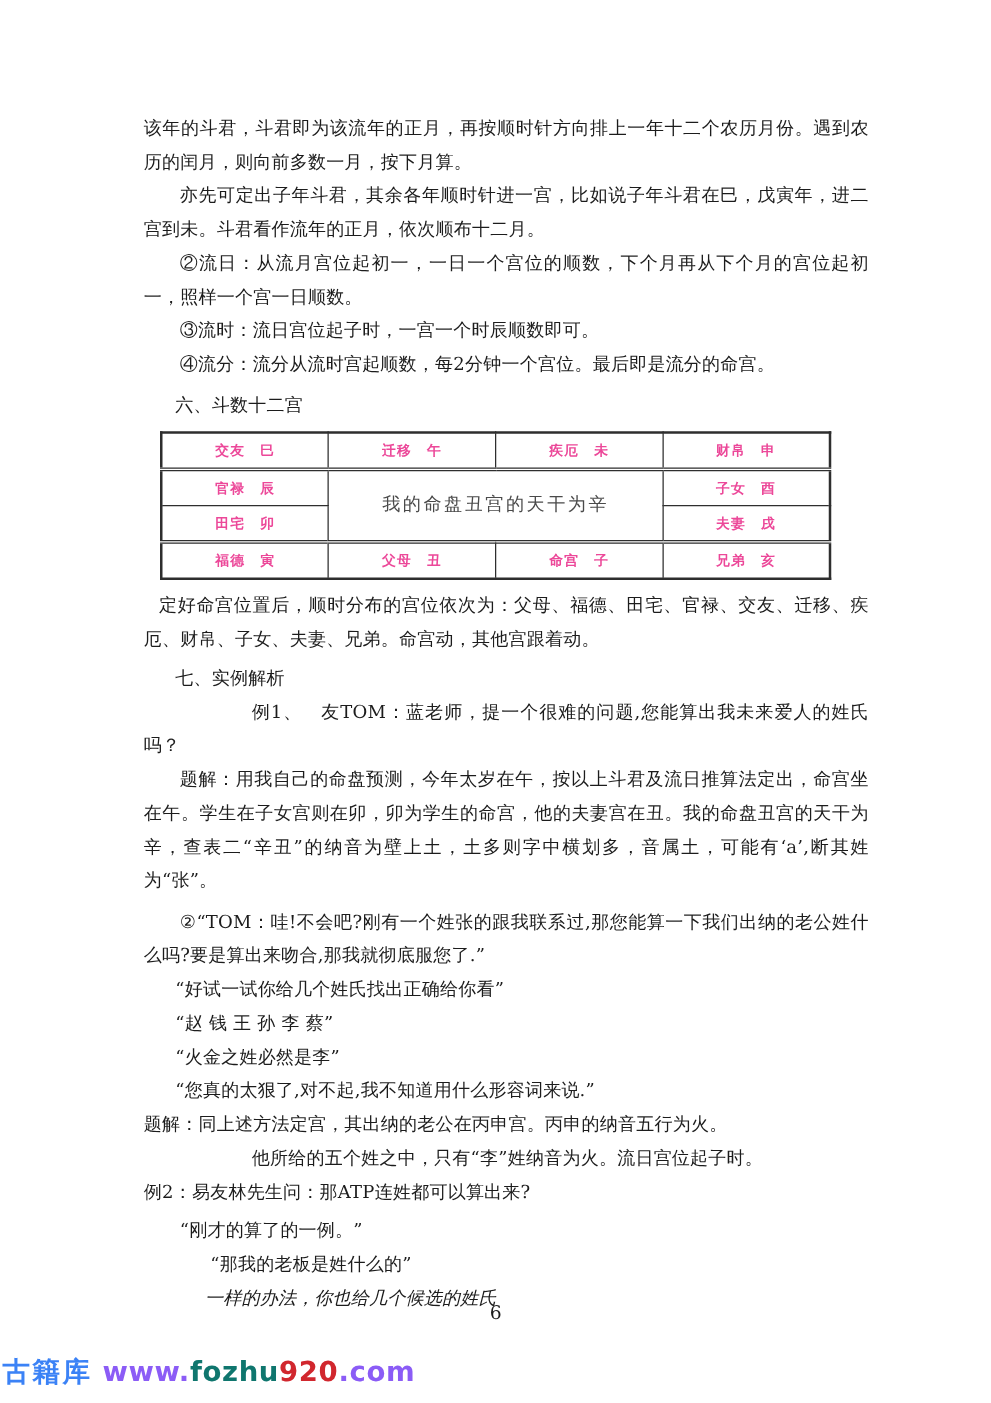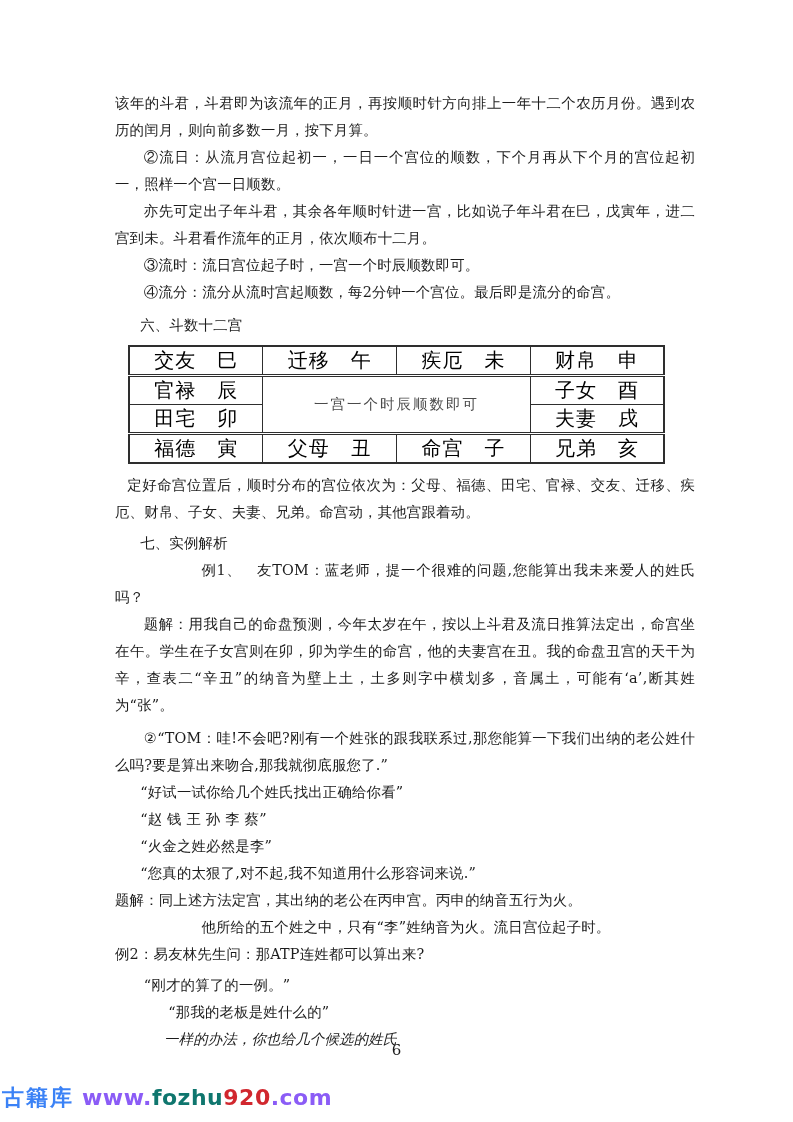--- a/index.html
+++ b/index.html
@@ -50,23 +50,23 @@
     width: 537px;
     margin: 0 0 8px 13px;
     border: 2px solid #2e2e2e;
     font-family: "DejaVu Sans", "Liberation Sans", sans-serif;
   }
   table.palace td {
     border: 1px solid #2e2e2e;
     height: 24px;
     text-align: center;
     vertical-align: middle;
-    font-size: 20px;
-    font-weight: normal;
-    color: #000000;
+    font-size: 11px;
+    font-weight: bold;
+    color: #ec4899;
     letter-spacing: 1px;
   }
   table.palace td.dbl { border-bottom: 3px double #2e2e2e; }
   table.palace td.center-note {
     font-weight: normal;
     color: #4a4a4a;
     font-size: 14.5px;
     letter-spacing: 2px;
   }
 
@@ -93,38 +93,38 @@
   .wm-red   { color: #d1272e; }
   .wm-site  { color: #3b82f6; margin-right: 8px; letter-spacing: 2px; }
 </style>
 </head>
 <body>
 
 <div class="page">
 
   <div class="content">
     <p class="i0">该年的斗君，斗君即为该流年的正月，再按顺时针方向排上一年十二个农历月份。遇到农历的闰月，则向前多数一月，按下月算。</p>
+    <p class="i2">亦先可定出子年斗君，其余各年顺时针进一宫，比如说子年斗君在巳，戊寅年，进二宫到未。斗君看作流年的正月，依次顺布十二月。</p>
     <p class="i2">②流日：从流月宫位起初一，一日一个宫位的顺数，下个月再从下个月的宫位起初一，照样一个宫一日顺数。</p>
-    <p class="i2">亦先可定出子年斗君，其余各年顺时针进一宫，比如说子年斗君在巳，戊寅年，进二宫到未。斗君看作流年的正月，依次顺布十二月。</p>
     <p class="i2">③流时：流日宫位起子时，一宫一个时辰顺数即可。</p>
     <p class="i2">④流分：流分从流时宫起顺数，每2分钟一个宫位。最后即是流分的命宫。</p>
 
     <p class="heading">六、斗数十二宫</p>
 
     <table class="palace">
       <tbody>
         <tr>
           <td class="dbl">交友　巳</td>
           <td class="dbl">迁移　午</td>
           <td class="dbl">疾厄　未</td>
           <td class="dbl">财帛　申</td>
         </tr>
         <tr>
           <td>官禄　辰</td>
-          <td class="center-note dbl" colspan="2" rowspan="2">一宫一个时辰顺数即可</td>
+          <td class="center-note dbl" colspan="2" rowspan="2">我的命盘丑宫的天干为辛</td>
           <td>子女　酉</td>
         </tr>
         <tr>
           <td class="dbl">田宅　卯</td>
           <td class="dbl">夫妻　戌</td>
         </tr>
         <tr>
           <td>福德　寅</td>
           <td>父母　丑</td>
           <td>命宫　子</td>

